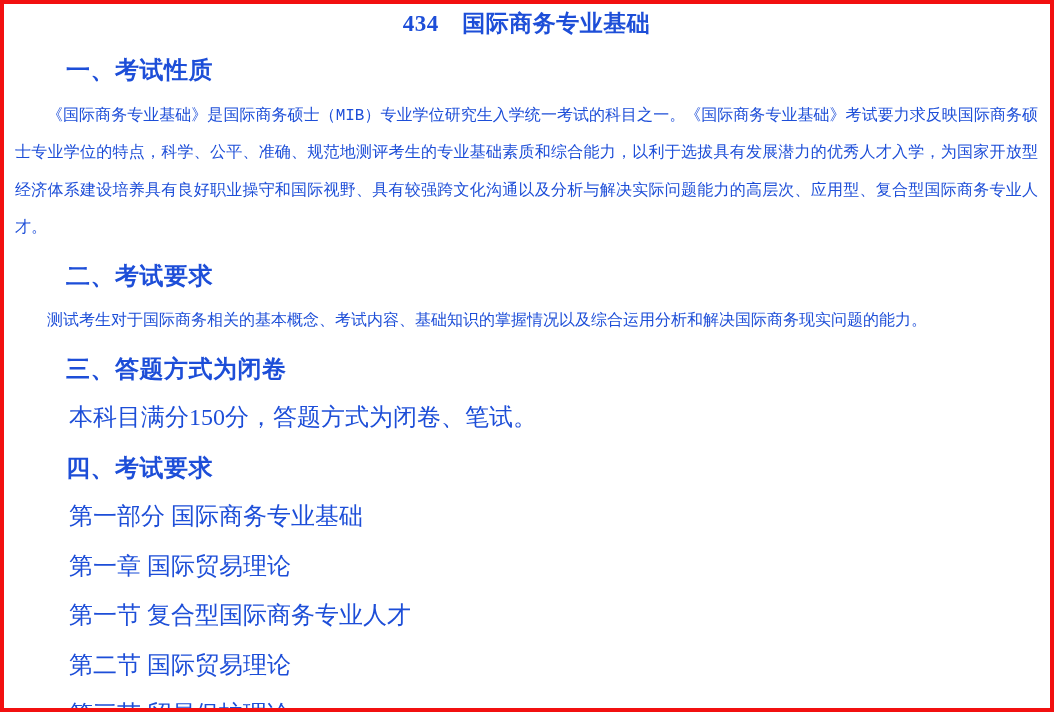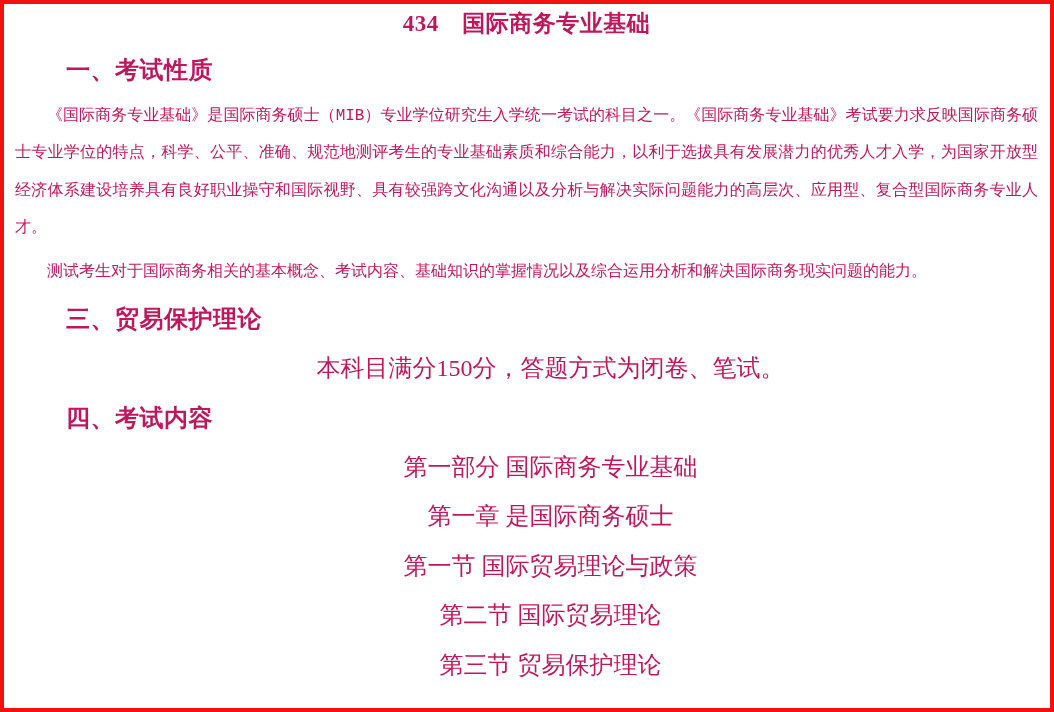--- a/index.html
+++ b/index.html
@@ -49,47 +49,47 @@
     text-align: justify;
     text-justify: inter-character;
   }
   .body-line {
     margin: 12px;
     font-family: "Liberation Serif", "DejaVu Serif", serif;
     font-size: 24px;
     line-height: 37.5px;
     text-indent: 2em;
     white-space: nowrap;
-    text-align: center;
   }
 </style>
 </head>
 <body>
 
-<div class="page" style="border-color: rgb(242, 16, 16); background: rgb(255, 255, 255); color: #be185d;">
+<div class="page" style="border-color: rgb(242, 16, 16); background: rgb(255, 255, 255); color: #1d4ed8;">
 
   <h1 class="doc-title">434　国际商务专业基础</h1>
 
   <h2 class="sec-heading">一、考试性质</h2>
 
   <p class="body-par">《国际商务专业基础》是国际商务硕士（MIB）专业学位研究生入学统一考试的科目之一。《国际商务专业基础》考试要力求反映国际商务硕士专业学位的特点，科学、公平、准确、规范地测评考生的专业基础素质和综合能力，以利于选拔具有发展潜力的优秀人才入学，为国家开放型经济体系建设培养具有良好职业操守和国际视野、具有较强跨文化沟通以及分析与解决实际问题能力的高层次、应用型、复合型国际商务专业人才。</p>
 
+  <h2 class="sec-heading">二、考试要求</h2>
 
   <p class="body-par">测试考生对于国际商务相关的基本概念、考试内容、基础知识的掌握情况以及综合运用分析和解决国际商务现实问题的能力。</p>
 
-  <h2 class="sec-heading">三、贸易保护理论</h2>
+  <h2 class="sec-heading">三、答题方式为闭卷</h2>
 
   <p class="body-line">本科目满分150分，答题方式为闭卷、笔试。</p>
 
 
-  <h2 class="sec-heading">四、考试内容</h2>
+  <h2 class="sec-heading">四、考试要求</h2>
 
   <p class="body-line">第一部分 国际商务专业基础</p>
 
-  <p class="body-line">第一章 是国际商务硕士</p>
+  <p class="body-line">第一章 国际贸易理论</p>
 
-  <p class="body-line">第一节 国际贸易理论与政策</p>
+  <p class="body-line">第一节 复合型国际商务专业人才</p>
 
   <p class="body-line">第二节 国际贸易理论</p>
 
   <p class="body-line">第三节 贸易保护理论</p>
 
 </div>
 
 </body></html>

